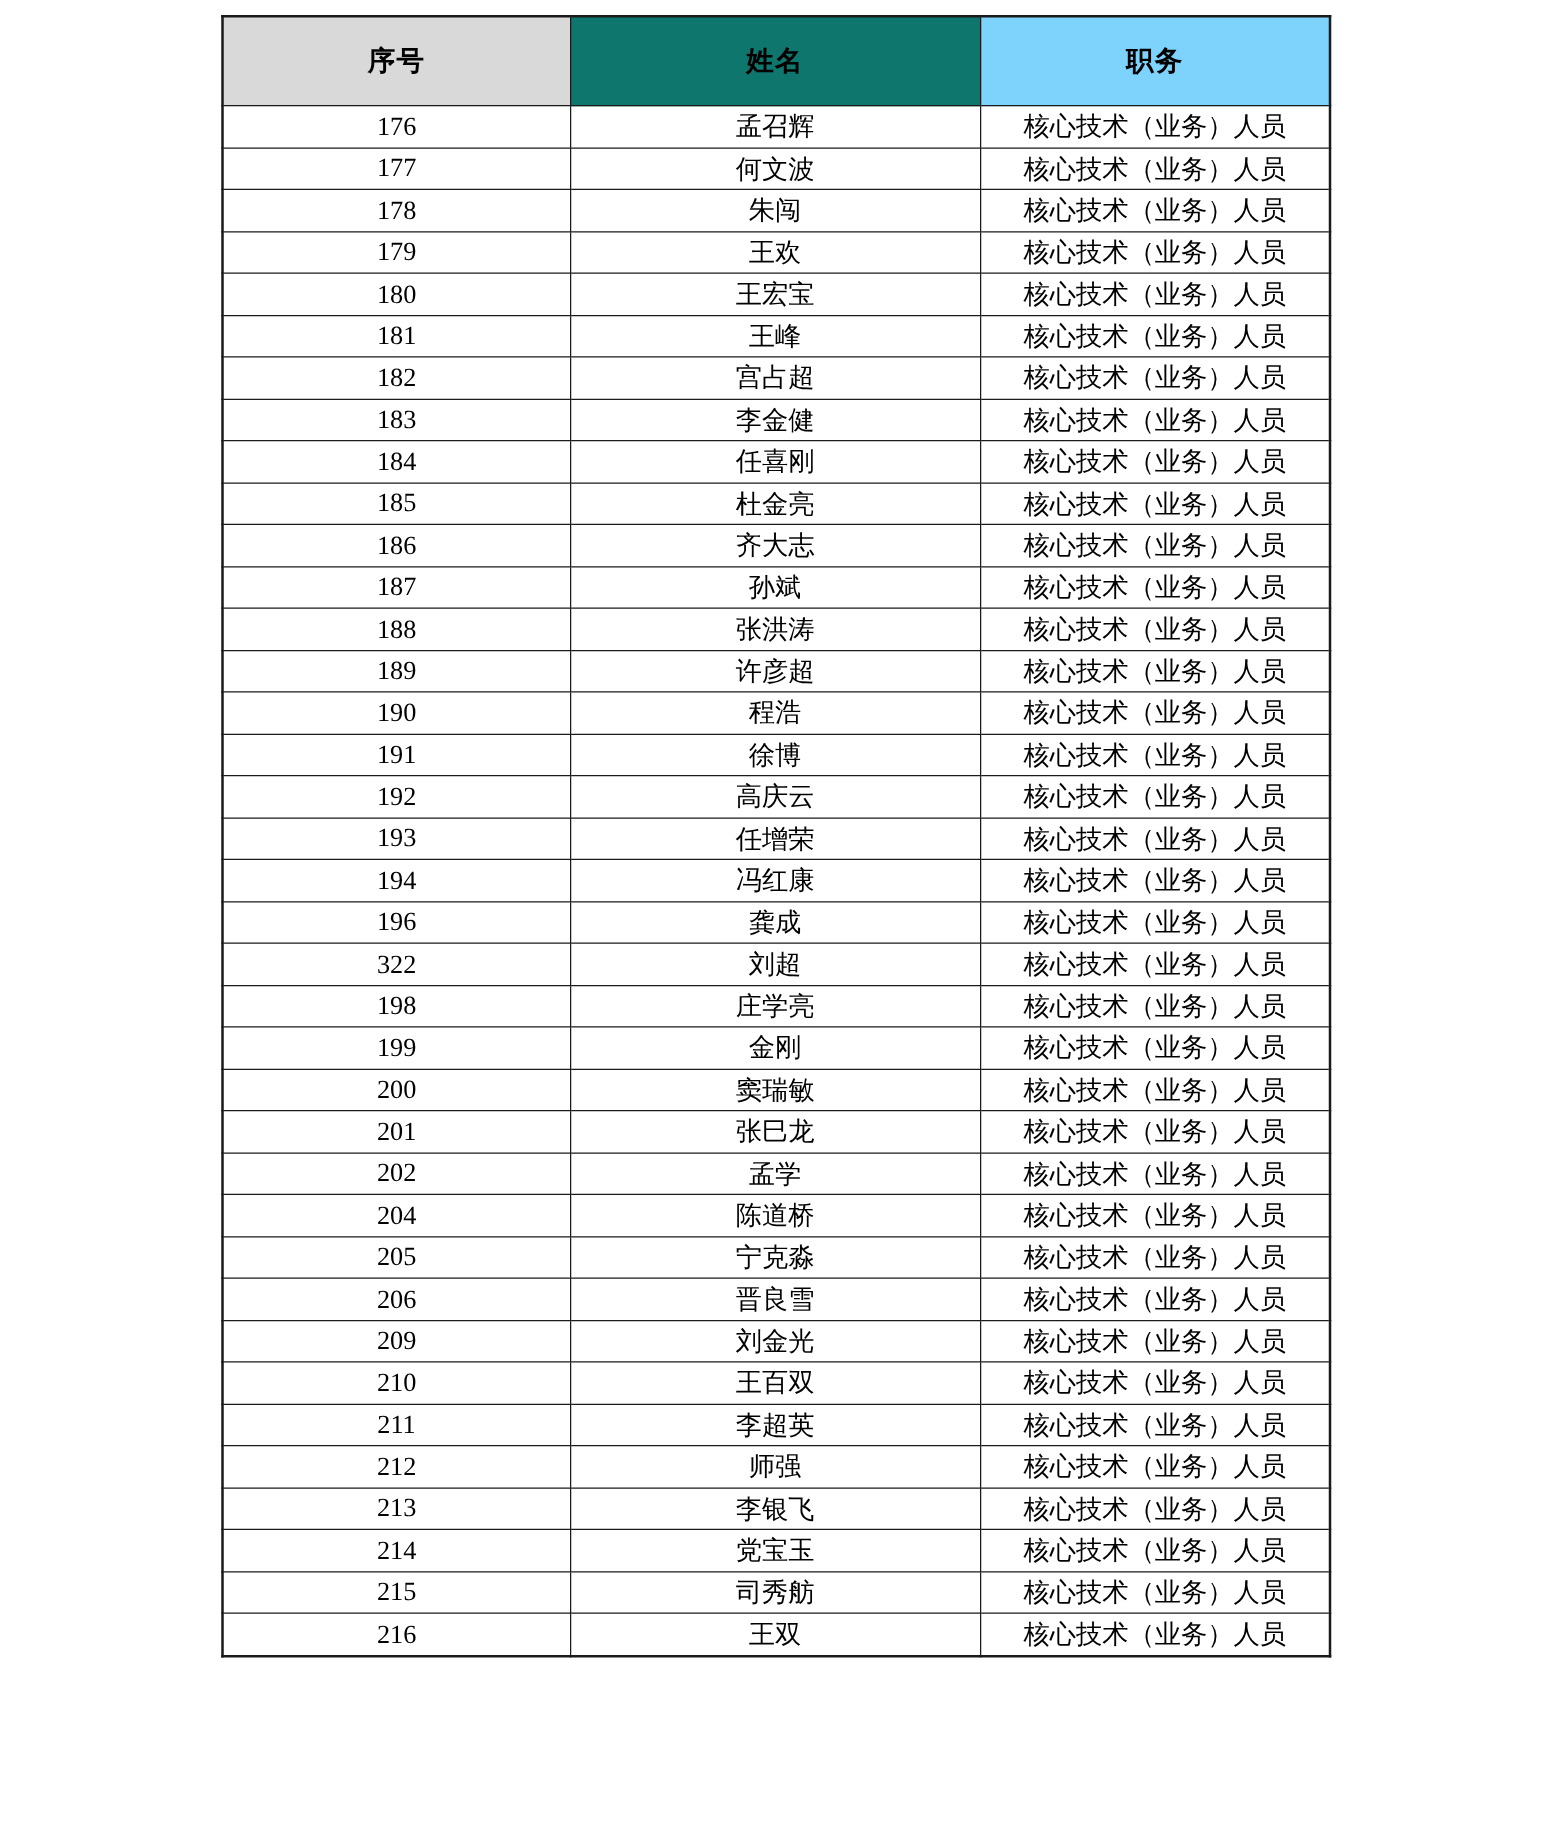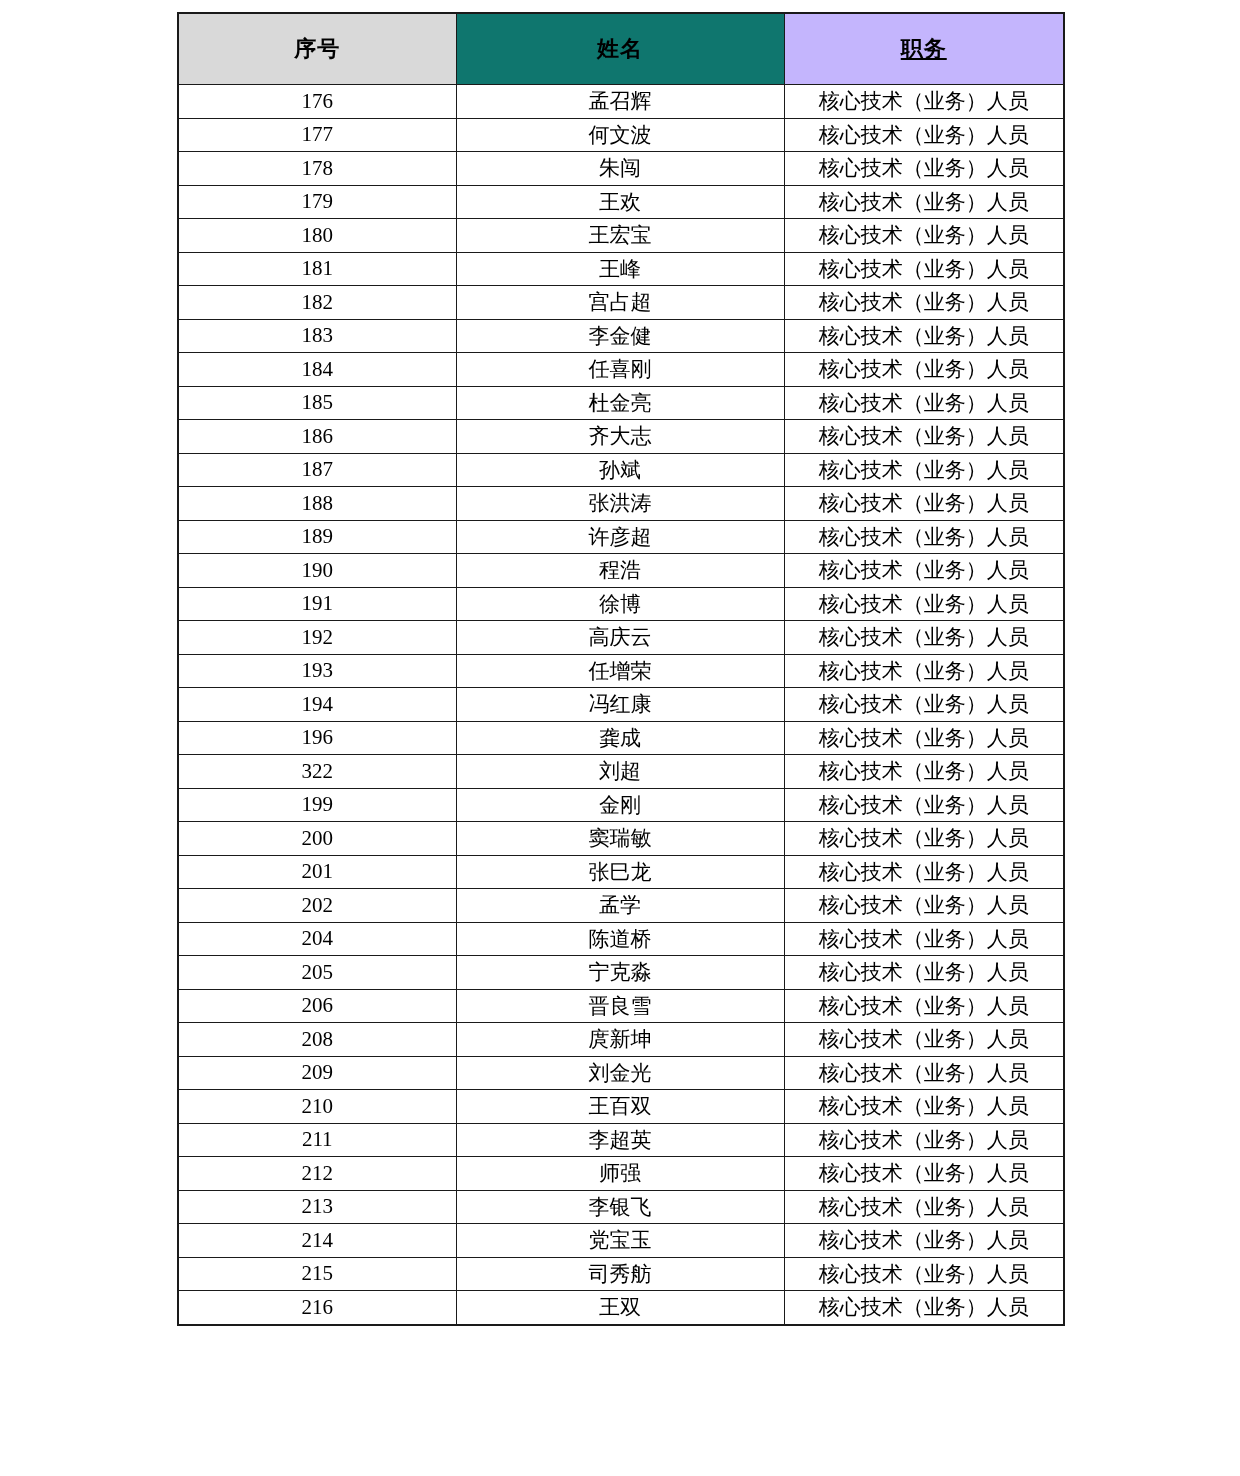--- a/index.html
+++ b/index.html
@@ -56,21 +56,21 @@
 <table class="doc-table">
   <colgroup>
     <col class="col-seq">
     <col class="col-name">
     <col class="col-pos">
   </colgroup>
   <thead>
     <tr>
       <th style="background: rgb(217, 217, 217);">序号</th>
       <th style="background: #0f766e;">姓名</th>
-      <th style="background: #c4b5fd; text-decoration: underline;">职务</th>
+      <th style="background: #7dd3fc;">职务</th>
     </tr>
   </thead>
   <tbody>
   <tr>
     <td>176</td>
     <td>孟召辉</td>
     <td>核心技术（业务）人员</td>
   </tr>
 
   <tr>
@@ -187,20 +187,25 @@
     <td>龚成</td>
     <td>核心技术（业务）人员</td>
   </tr>
 
   <tr>
     <td>322</td>
     <td>刘超</td>
     <td>核心技术（业务）人员</td>
   </tr>
 
+  <tr>
+    <td>198</td>
+    <td>庄学亮</td>
+    <td>核心技术（业务）人员</td>
+  </tr>
 
   <tr>
     <td>199</td>
     <td>金刚</td>
     <td>核心技术（业务）人员</td>
   </tr>
 
   <tr>
     <td>200</td>
     <td>窦瑞敏</td>
@@ -232,25 +237,20 @@
     <td>核心技术（业务）人员</td>
   </tr>
 
   <tr>
     <td>206</td>
     <td>晋良雪</td>
     <td>核心技术（业务）人员</td>
   </tr>
 
 
-  <tr>
-    <td>208</td>
-    <td>庹新坤</td>
-    <td>核心技术（业务）人员</td>
-  </tr>
 
   <tr>
     <td>209</td>
     <td>刘金光</td>
     <td>核心技术（业务）人员</td>
   </tr>
 
   <tr>
     <td>210</td>
     <td>王百双</td>

